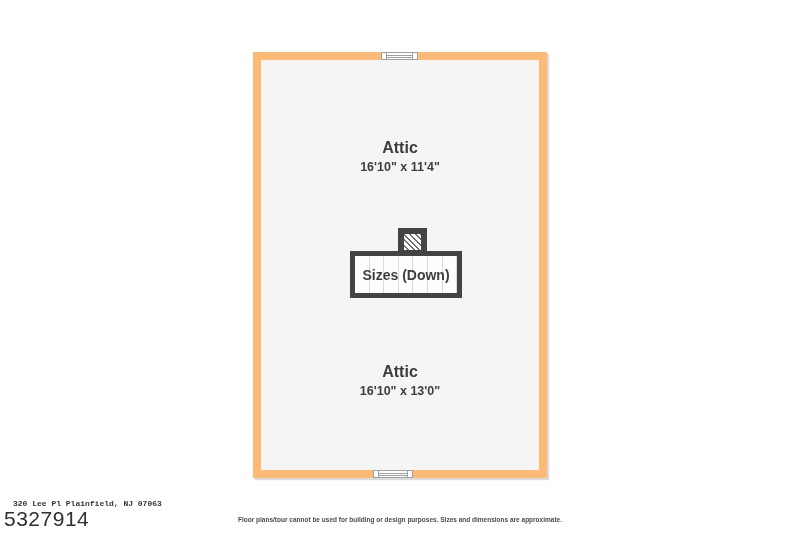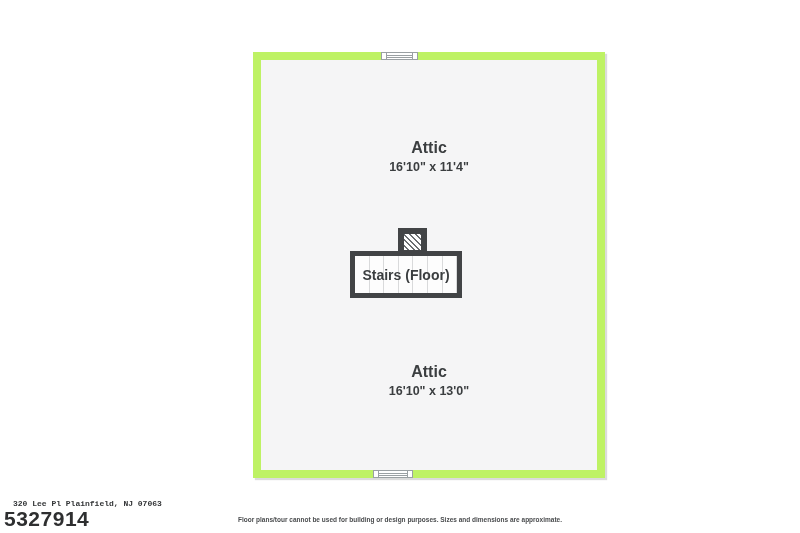--- a/index.html
+++ b/index.html
@@ -8,22 +8,22 @@
     position: relative;
     background: #ffffff;
     font-family: "Liberation Sans", sans-serif;
     overflow: hidden;
   }
 
   
   .plan {
     position: absolute;
     left: 253px; top: 52px;
-    width: 352px; height: 426px;
-    background: #bef264;
+    width: 294px; height: 426px;
+    background: #fdba74;
     box-shadow: 2px 2px 1px rgba(0,0,0,0.14);
   }
   .floor {
     position: absolute;
     left: 8px; top: 8px; right: 8px; bottom: 8px;
     background: #f5f5f6;
   }
 
   
   .window {
@@ -104,21 +104,21 @@
   .address {
     position: absolute;
     left: 13px; top: 499px;
     font-size: 8px; font-weight: 700;
     color: #333537;
     font-family: Liberation Mono, monospace;
   }
   .mls-number {
     position: absolute;
     left: 4px; top: 507px;
-    font-size: 21px; font-weight: 700;
+    font-size: 21px; font-weight: 400;
     color: #2e2f30;
     letter-spacing: 0.5px;
   }
   .disclaimer {
     position: absolute;
     left: 0; right: 0; top: 516px;
     text-align: center;
     font-size: 6.5px; font-weight: 700;
     color: #4a4c4e;
   }
@@ -145,21 +145,21 @@
     <div class="room-name">Attic</div>
     <div class="room-dims">16'10" x 11'4"</div>
   </div>
 
   <div class="hatch">
     <div class="hatch-inner"></div>
   </div>
 
   <div class="stairs">
     <div class="treads"></div>
-    <div class="stairs-label">Stairs (Floor)</div>
+    <div class="stairs-label">Sizes (Down)</div>
   </div>
 
   <div class="room-label room-label-bottom">
     <div class="room-name">Attic</div>
     <div class="room-dims">16'10" x 13'0"</div>
   </div>
 </div>
 
 <div class="address">320 Lee Pl Plainfield, NJ 07063</div>
 <div class="mls-number">5327914</div>

